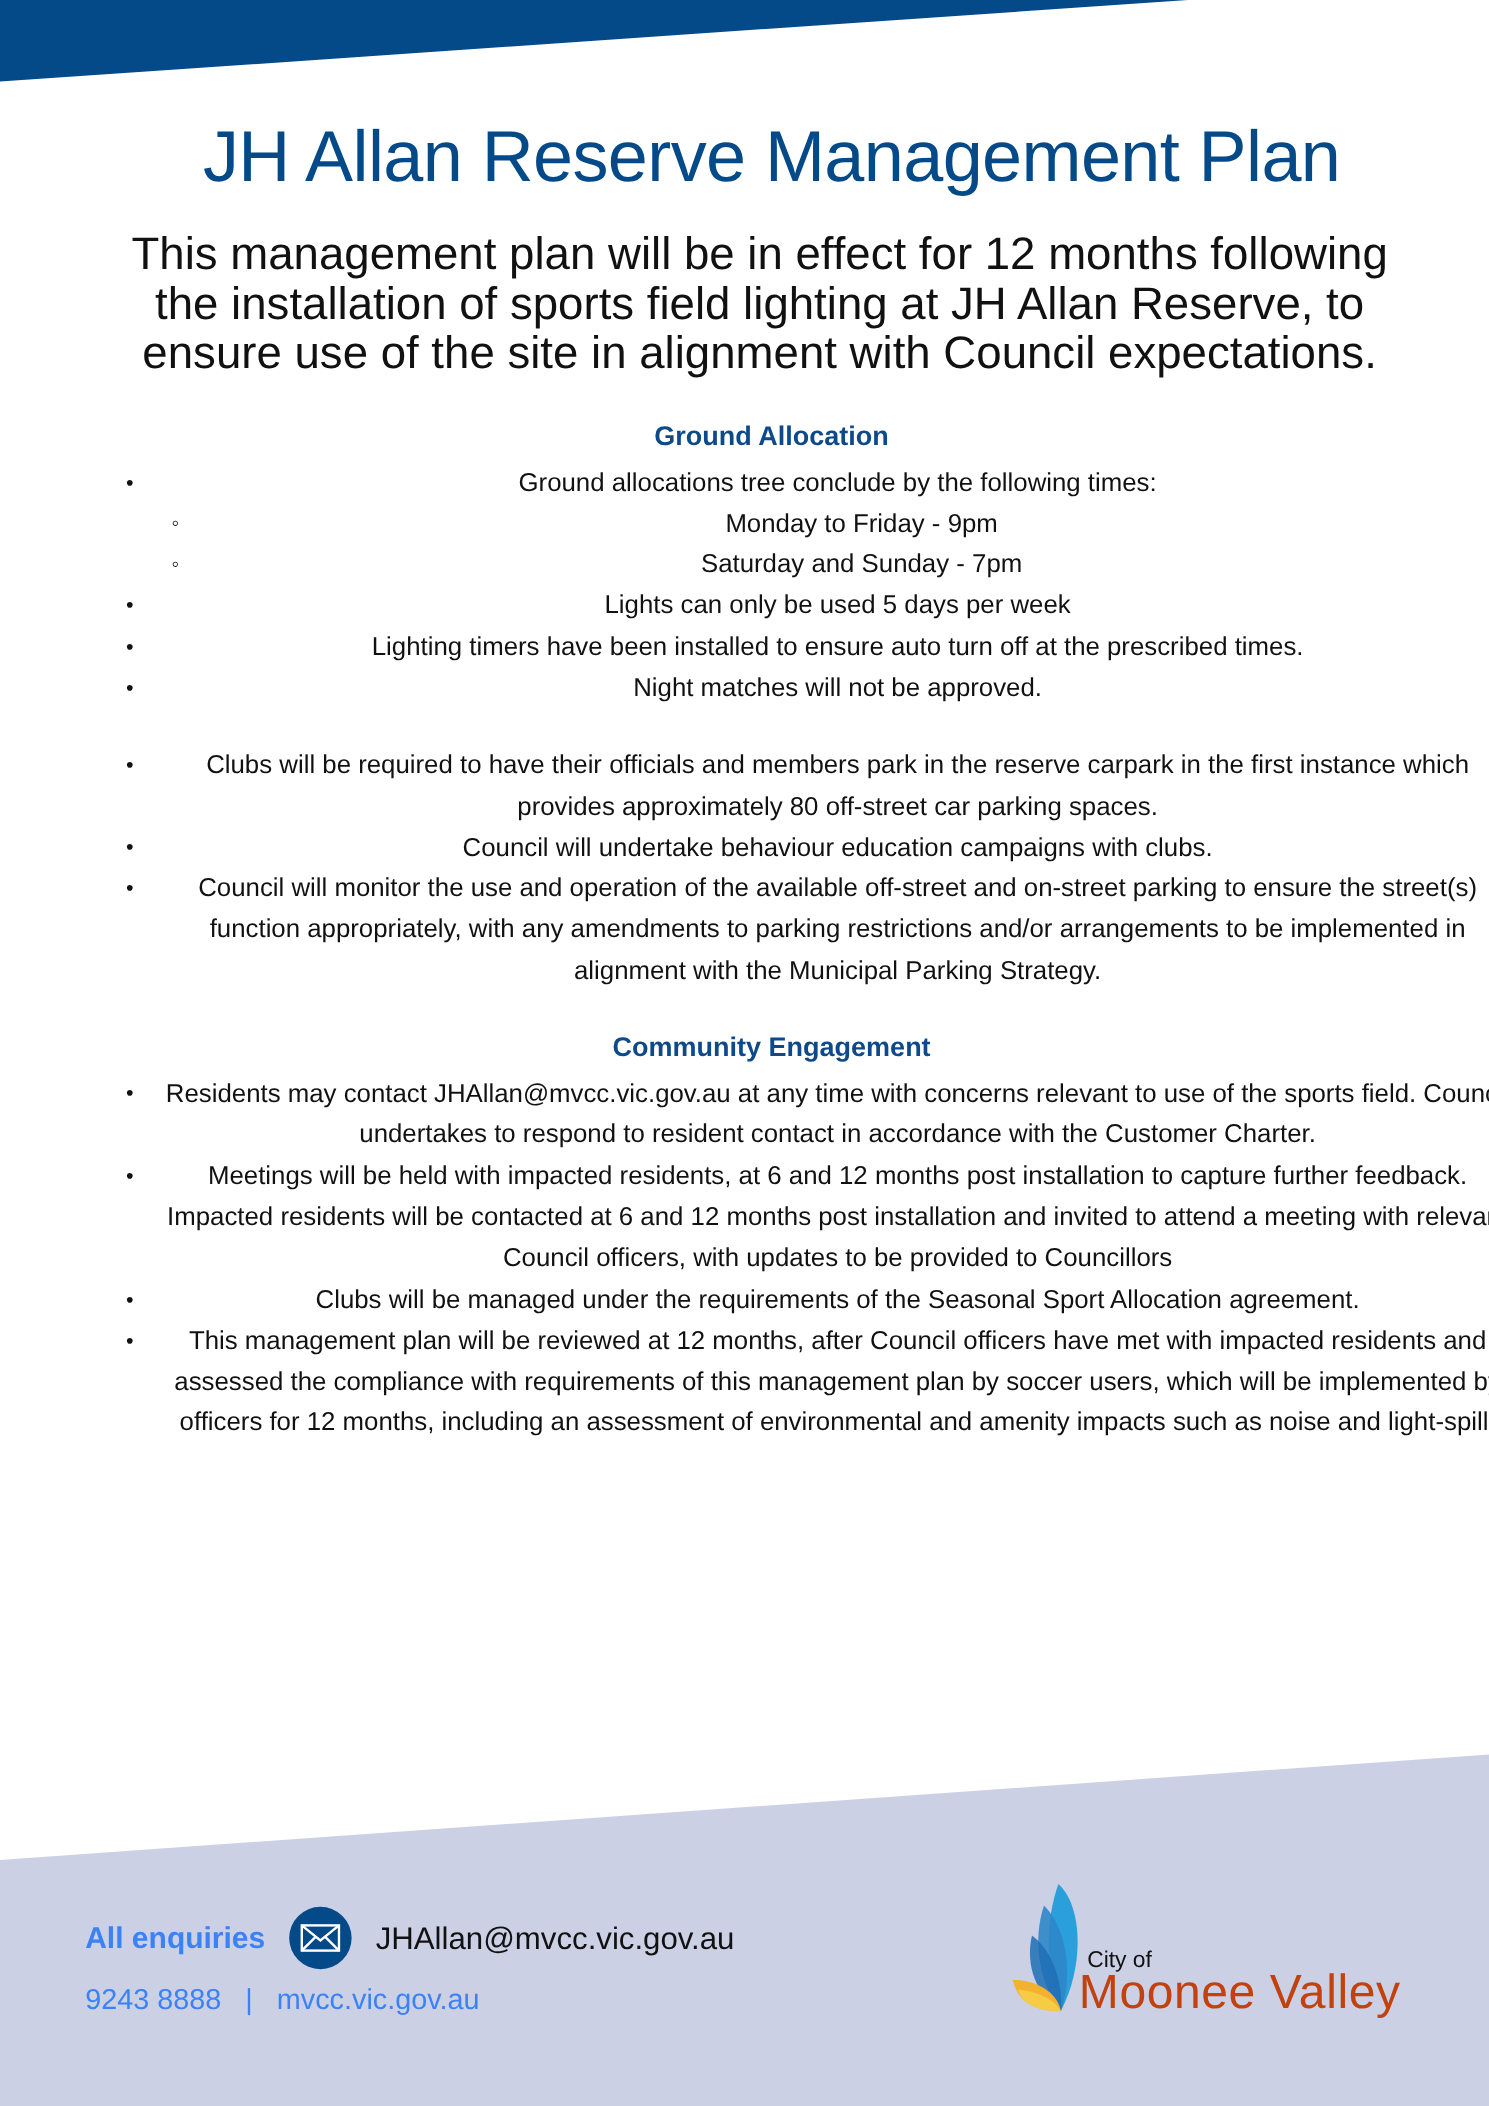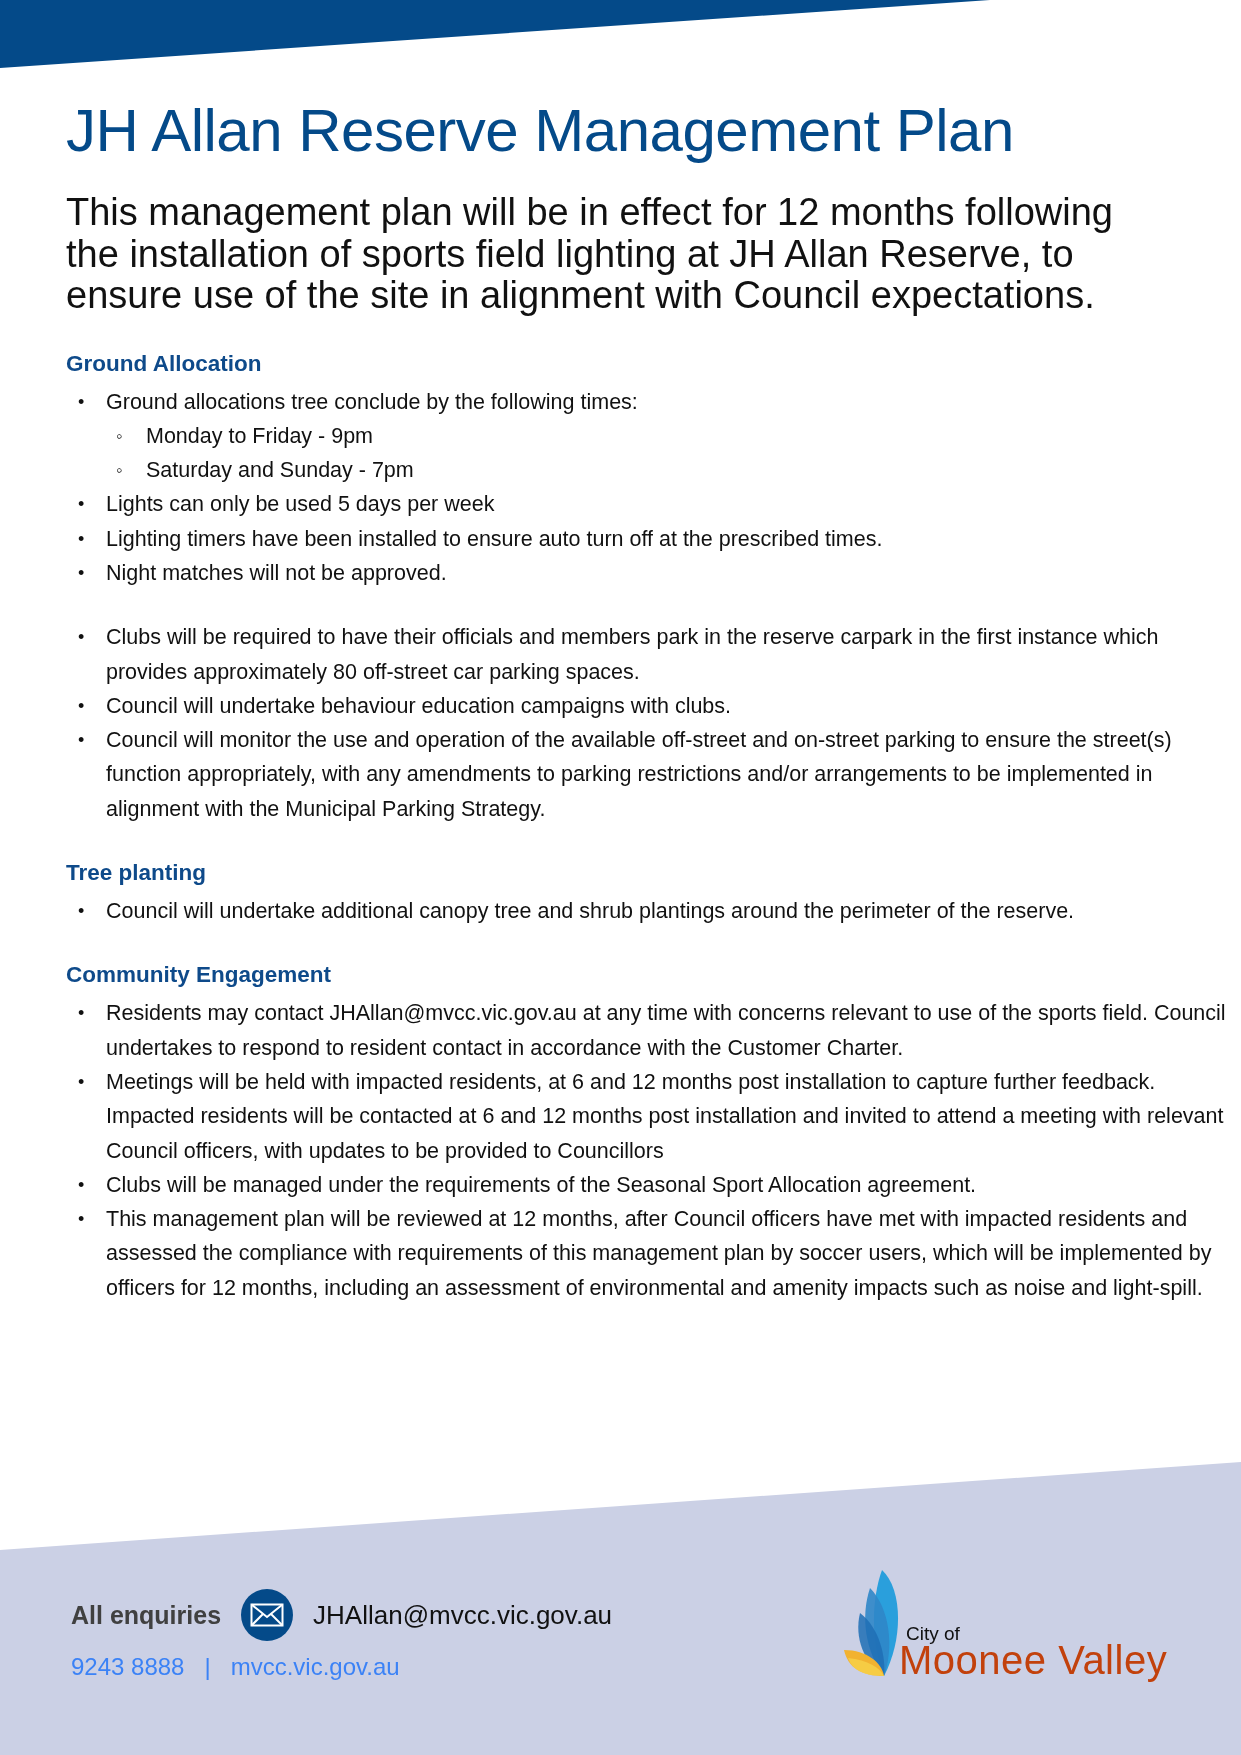--- a/index.html
+++ b/index.html
@@ -1,31 +1,31 @@
 <!DOCTYPE html>
 <html><head>
 <meta charset="utf-8">
 <style>
   html, body { margin:0; padding:0; }
   body { width:1241px; height:1755px; position:relative; overflow:hidden; background:#ffffff; font-family:"Liberation Sans", sans-serif; color:#111; }
   .top-band { position:absolute; left:0; top:0; width:1241px; height:80px; }
   .footer-band { position:absolute; left:0; top:1455px; width:1241px; height:300px; }
-  .content { position:absolute; left:66px; top:88px; width:1100px; }
+  .content { position:absolute; left:93px; top:88px; width:1100px;text-align:center; }
   h1 { margin:0; font-weight:normal; font-size:60px; color:#044a89; letter-spacing:-0.5px; line-height:86px; }
   .intro { margin:18px 0 0 0; font-size:38px; line-height:41.5px; color:#111; width:1080px; }
   .section { margin-top:30px; }
   h2 { margin:4px 0 4px 0; font-size:22.5px; font-weight:bold; color:#0e4a8a; line-height:34px; }
   ul { margin:0; padding:0; list-style:none; }
   li { position:relative; padding-left:40px; font-size:21.5px; line-height:34.3px; width:1130px; }
   li::before { content:"\2022"; position:absolute; left:12px; top:0; font-size:18px; }
   ul.sub li { padding-left:80px; width:1090px; }
   ul.sub li::before { content:"\25E6"; left:50px; font-size:18px; }
   .footer { position:absolute; left:71px; top:1585px; }
   .enq-row { display:flex; align-items:center; height:60px; }
-  .enq-label { font-weight:bold; font-size:25px; color:#404040; }
+  .enq-label { font-weight:bold; font-size:25px; color:#3b82f6; }
   .mail-icon { width:52px; height:52px; border-radius:50%; background:#044a89; margin-left:20px; margin-right:20px; display:flex; align-items:center; justify-content:center; }
   .enq-email { font-size:26px; color:#111; }
   .contact-row { margin-top:8px; font-size:24px; color:#3b82f6; display:flex; align-items:flex-end; }
   .sep { margin:0 20px; }
   .logo { position:absolute; left:842px; top:1568px; width:330px; height:120px;text-align:right; }
   .logo-city { position:absolute; left:64px; top:55px; font-size:19px; color:#111; }
   .logo-name { position:absolute; left:57px; top:70px; font-size:40px; color:#c2410c; letter-spacing:0.5px; }
 </style>
 </head>
 <body>
@@ -60,26 +60,20 @@
   </div>
 
   <div class="section">
     <ul>
       <li>Clubs will be required to have their officials and members park in the reserve carpark in the first instance which provides approximately 80 off-street car parking spaces.</li>
       <li>Council will undertake behaviour education campaigns with clubs.</li>
       <li>Council will monitor the use and operation of the available off-street and on-street parking to ensure the street(s) function appropriately, with any amendments to parking restrictions and/or arrangements to be implemented in alignment with the Municipal Parking Strategy.</li>
     </ul>
   </div>
 
-  <div class="section">
-    <h2>Tree planting</h2>
-    <ul>
-      <li>Council will undertake additional canopy tree and shrub plantings around the perimeter of the reserve.</li>
-    </ul>
-  </div>
 
   <div class="section">
     <h2>Community Engagement</h2>
     <ul>
       <li>Residents may contact JHAllan@mvcc.vic.gov.au at any time with concerns relevant to use of the sports field. Council undertakes to respond to resident contact in accordance with the Customer Charter.</li>
       <li>Meetings will be held with impacted residents, at 6 and 12 months post installation to capture further feedback. Impacted residents will be contacted at 6 and 12 months post installation and invited to attend a meeting with relevant Council officers, with updates to be provided to Councillors</li>
       <li>Clubs will be managed under the requirements of the Seasonal Sport Allocation agreement.</li>
       <li>This management plan will be reviewed at 12 months, after Council officers have met with impacted residents and assessed the compliance with requirements of this management plan by soccer users, which will be implemented by officers for 12 months, including an assessment of environmental and amenity impacts such as noise and light-spill.</li>
     </ul>
   </div>

